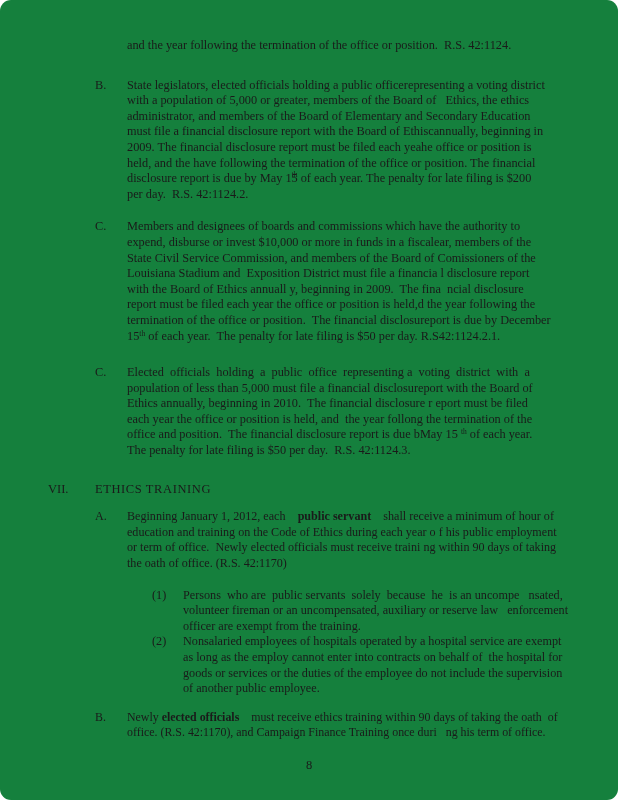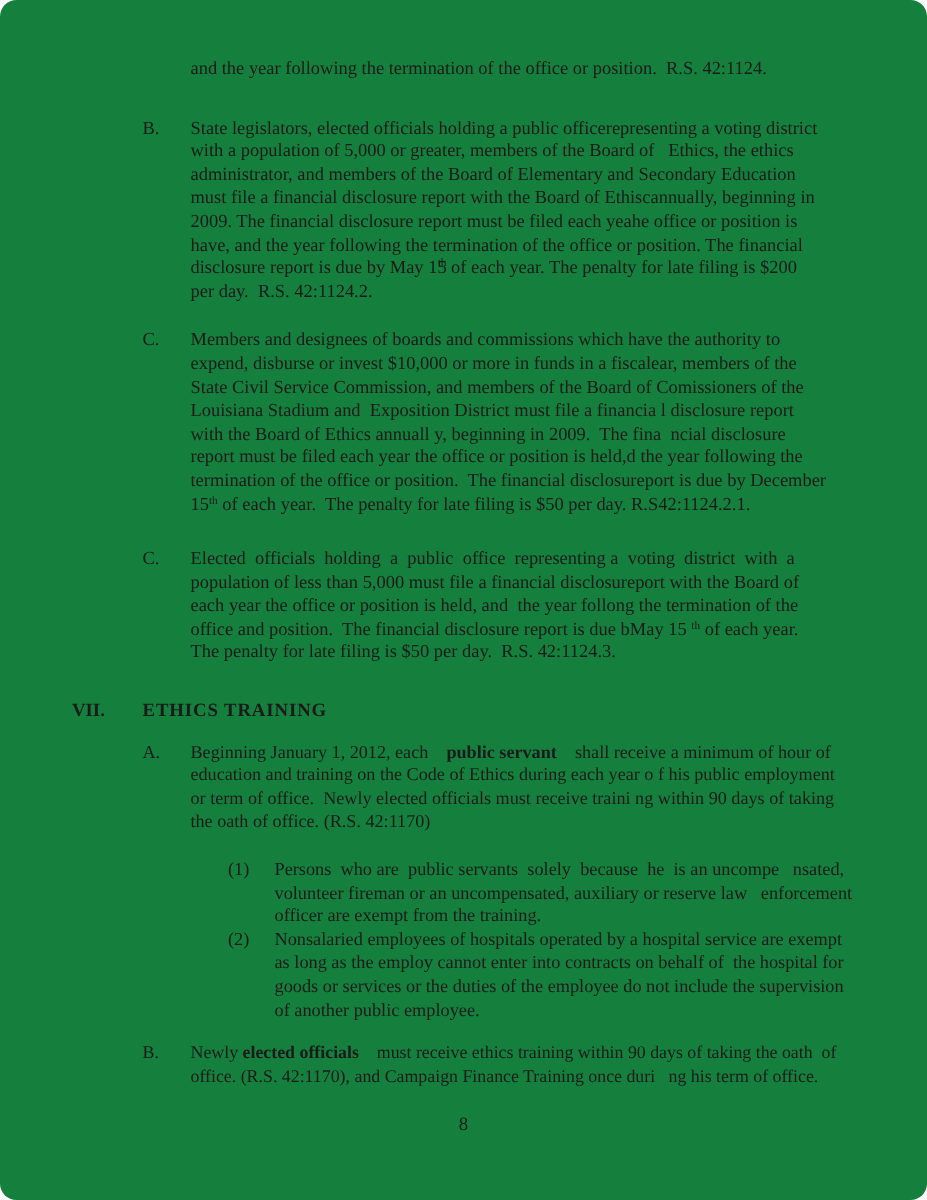--- a/index.html
+++ b/index.html
@@ -20,21 +20,21 @@
   .item { display: flex; padding-left: 95px; }
   .item .label { width: 32px; flex: 0 0 32px; line-height: 15.6px; }
   .item .body { flex: 0 1 auto; font-family: Liberation Serif, serif; }
 
   .sec { font-size: 12.3px; }
   .sec-b1 { margin-top: 24px; }
   .sec-c1 { margin-top: 17px; }
   .sec-c2 { margin-top: 21px; }
 
   .heading { display: flex; padding-left: 48px; margin-top: 23px;
-             font-weight: bold; font-size: 12.5px; }
+             font-weight: normal; font-size: 12.5px; }
   .heading .hlabel { width: 47px; flex: 0 0 47px; line-height: 15.6px; }
   .heading .htitle { letter-spacing: 0.6px; line-height: 15.6px; white-space: pre; }
 
   .sec-a1 { margin-top: 12px; font-size: 12.1px; }
 
   .subitem { display: flex; padding-left: 152px; font-size: 12.2px; }
   .subitem .label { width: 31px; flex: 0 0 31px; line-height: 15.6px; }
   .sub-1 { margin-top: 16px; }
   .sub-2 { margin-top: 0; }
 
@@ -55,21 +55,21 @@
     <div class="intro ln">and the year following the termination of the office or position.  R.S. 42:1124.</div>
 
     <div class="item sec sec-b1">
       <div class="label">B.</div>
       <div class="body">
         <div class="ln">State legislators, elected officials holding a public officerepresenting a voting district</div>
         <div class="ln">with a population of 5,000 or greater, members of the Board of   Ethics, the ethics</div>
         <div class="ln">administrator, and members of the Board of Elementary and Secondary Education</div>
         <div class="ln">must file a financial disclosure report with the Board of Ethiscannually, beginning in</div>
         <div class="ln">2009. The financial disclosure report must be filed each yeahe office or position is</div>
-        <div class="ln">have, and the year following the termination of the office or position. The financial</div>
+        <div class="ln">held, and the have following the termination of the office or position. The financial</div>
         <div class="ln"><span>disclosure report is due by May 15</span><sup class="sp-overlap">th</sup><span> of each year. The penalty for late filing is $200</span></div>
         <div class="ln">per day.  R.S. 42:1124.2.</div>
       </div>
     </div>
 
     <div class="item sec sec-c1">
       <div class="label">C.</div>
       <div class="body">
         <div class="ln">Members and designees of boards and commissions which have the authority to</div>
         <div class="ln">expend, disburse or invest $10,000 or more in funds in a fiscalear, members of the</div>
@@ -80,20 +80,21 @@
         <div class="ln">termination of the office or position.  The financial disclosureport is due by December</div>
         <div class="ln"><span>15</span><sup class="sp">th</sup><span> of each year.  The penalty for late filing is $50 per day. R.S42:1124.2.1.</span></div>
       </div>
     </div>
 
     <div class="item sec sec-c2">
       <div class="label">C.</div>
       <div class="body">
         <div class="ln">Elected  officials  holding  a  public  office  representing a  voting  district  with  a</div>
         <div class="ln">population of less than 5,000 must file a financial disclosureport with the Board of</div>
+        <div class="ln">Ethics annually, beginning in 2010.  The financial disclosure r eport must be filed</div>
         <div class="ln">each year the office or position is held, and  the year follong the termination of the</div>
         <div class="ln"><span>office and position.  The financial disclosure report is due bMay 15 </span><sup class="sp">th</sup><span> of each year.</span></div>
         <div class="ln">The penalty for late filing is $50 per day.  R.S. 42:1124.3.</div>
       </div>
     </div>
 
     <div class="heading">
       <div class="hlabel">VII.</div>
       <div class="htitle">ETHICS TRAINING</div>
     </div>

